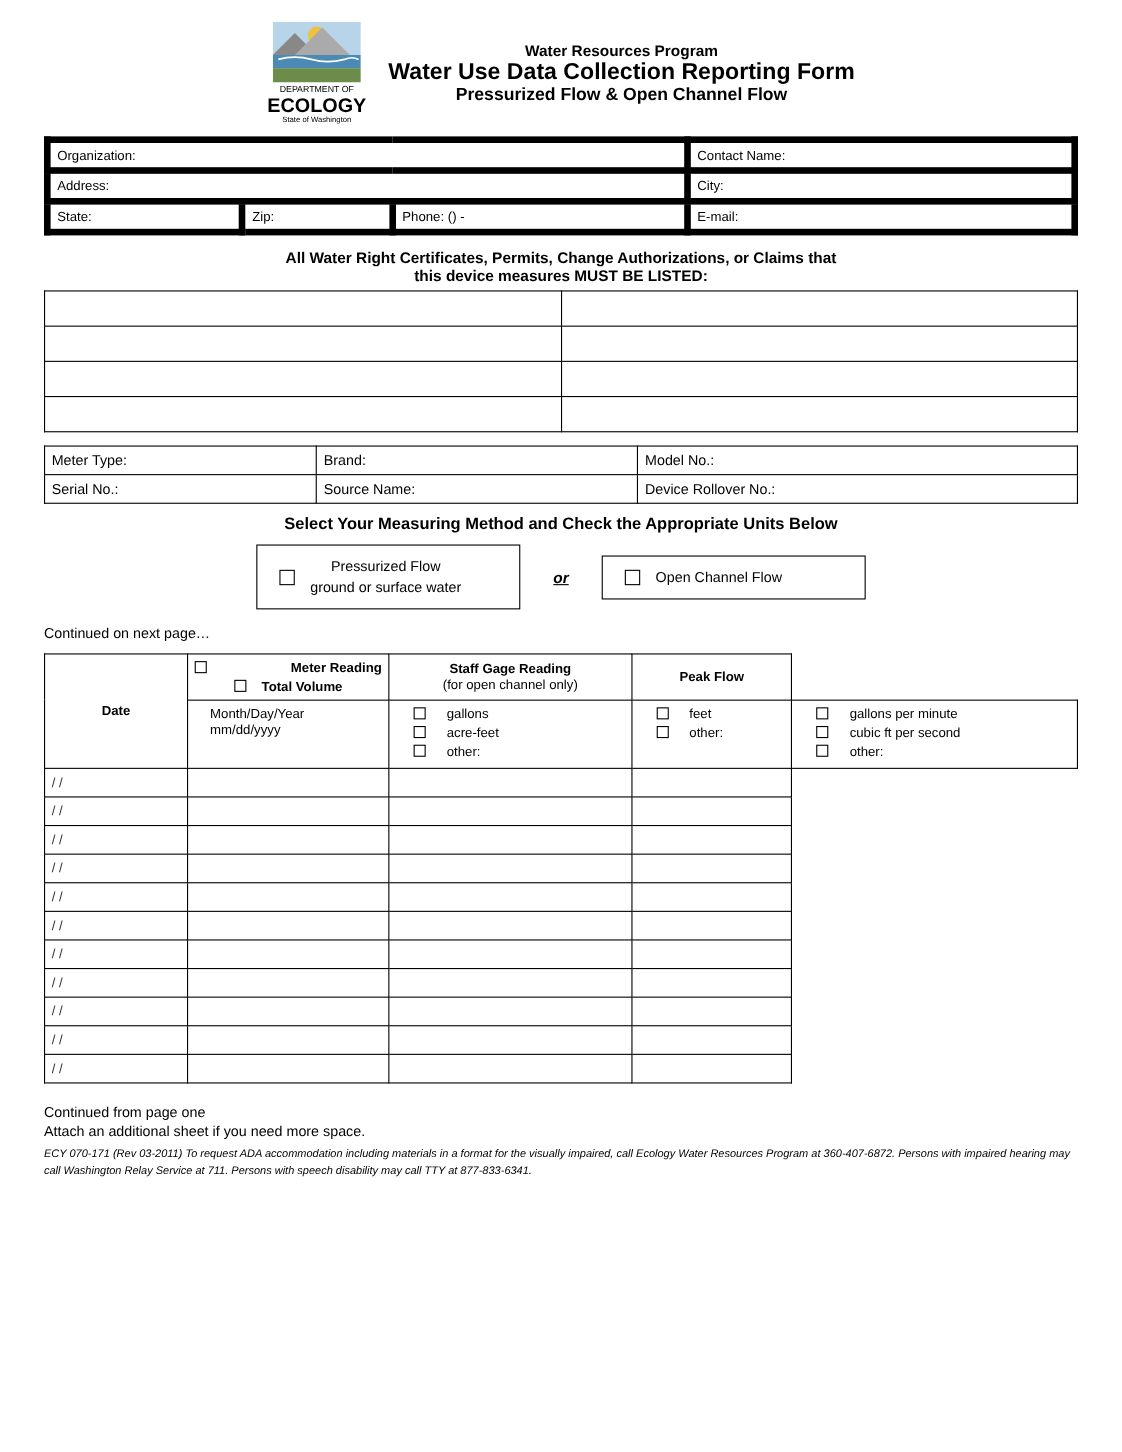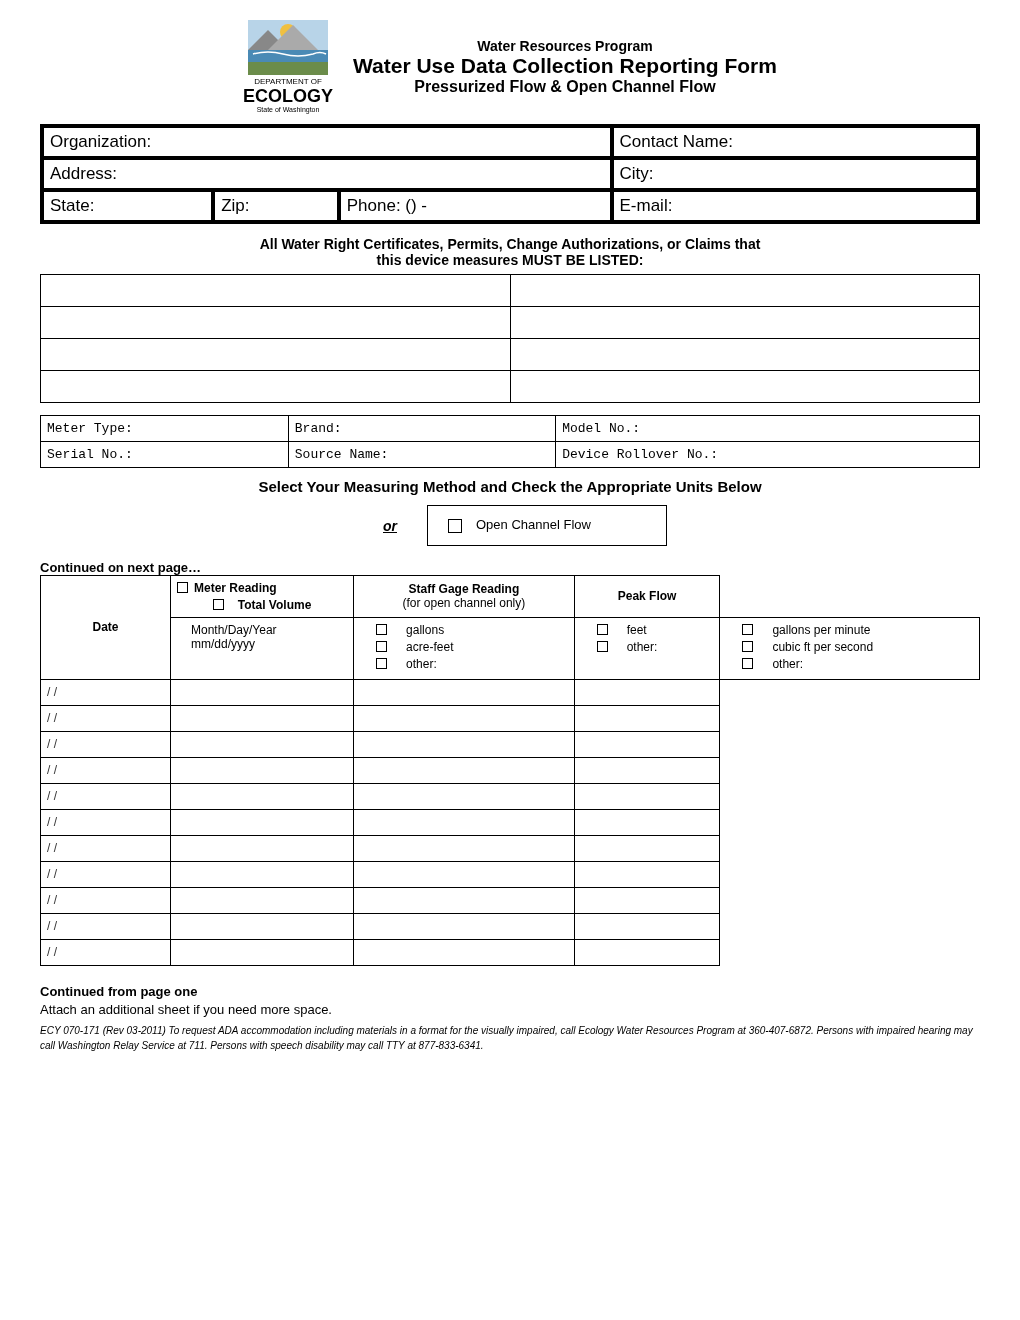--- a/index.html
+++ b/index.html
@@ -64,23 +64,23 @@
     }
     sup { font-size: 9px; }
 
     
     .contact-table {
       width: 100%;
       border-collapse: collapse;
       margin-bottom: 12px;
     }
     .contact-table td {
-      border: 4px solid #000000;
+      border: 6px solid #000000;
       padding: 4px 6px;
-      font-size: 17px;
+      font-size: 12px;
     }
 
     
     .section-title {
       text-align: center;
       font-weight: bold;
       font-size: 14px;
       margin: 10px 0 6px 0;
     }
     .water-rights-table {
@@ -92,21 +92,20 @@
       border: 1px solid #000;
       padding: 8px 6px;
       height: 28px;
     }
 
     
     .meter-table {
       width: 100%;
       border-collapse: collapse;
       margin-bottom: 6px;
-      font-family: Liberation Mono, monospace;
     }
     .meter-table td {
       border: 1px solid #000;
       padding: 5px 6px;
       font-size: 13px;
     }
 
     
     .method-title {
       text-align: center;
@@ -144,23 +143,23 @@
     .or-text {
       font-style: italic;
       font-weight: bold;
       font-size: 14px;
       text-decoration: underline;
       padding: 0 30px;
     }
 
     
     .continued-note {
-      font-weight: bold;
-      font-size: 13px;
-      margin-bottom: 0;
+      font-weight: normal;
+      font-size: 13px;
+      margin-bottom: 11px;
     }
 
     
     .data-table {
       width: 100%;
       border-collapse: collapse;
       margin-bottom: 18px;
     }
     .data-table td, .data-table th {
       border: 1px solid #000;
@@ -195,21 +194,21 @@
       font-size: 12px;
       color: #333;
     }
     .data-row td {
       height: 26px;
       font-size: 12px;
     }
 
     
     .footer-continued {
-      font-weight: bold;
+      font-weight: normal;
       font-size: 13px;
       margin-bottom: 3px;
     }
     .footer-attach {
       font-size: 13px;
       margin-bottom: 6px;
     }
     .footer-legal {
       font-size: 10px;
       font-style: italic;
@@ -303,39 +302,46 @@
   <tr>
     <td><span>Serial No.:</span></td>
     <td><span>Source Name:</span></td>
     <td><span>Device Rollover No.:</span></td>
   </tr>
 </tbody>
   </table>
 
 <div class="method-title">Select Your Measuring Method and Check the Appropriate Units Below</div>
 <div class="method-row">
+  <div class="method-box">
+    <span class="method-checkbox"></span>
+    <div class="method-text">
+      <div>Pressurized Flow</div>
+      <div>ground or surface water</div>
+    </div>
+  </div>
   <div class="or-text">or</div>
   <div class="method-box">
     <span class="method-checkbox"></span>
     <div class="method-text">
       <div>Open Channel Flow</div>
     </div>
   </div>
 </div>
 
 <div class="continued-note">Continued on next page…</div>
 
 <table class="data-table">
   <thead>
     <tr class="header-row">
       <td rowspan="2" style="width:130px; text-align:center; vertical-align:middle;">
         <strong><span>Date</span></strong>
       </td>
       <td style="text-align:center;">
-        <div style="display:flex; align-items:center; justify-content:flex-start; gap:6px;">
+        <div style="display:flex; align-items:center; justify-content:space-between; gap:6px;">
           <span class="small-checkbox"></span>
           <strong><span>Meter Reading</span></strong>
         </div>
         <div style="display:flex; align-items:center; justify-content:center; gap:14px; margin-top:3px;">
           <span class="small-checkbox"></span>
           <strong><span>Total Volume</span></strong>
         </div>
       </td>
       <td style="text-align:center;">
         <strong><span>Staff Gage Reading</span></strong><br>

